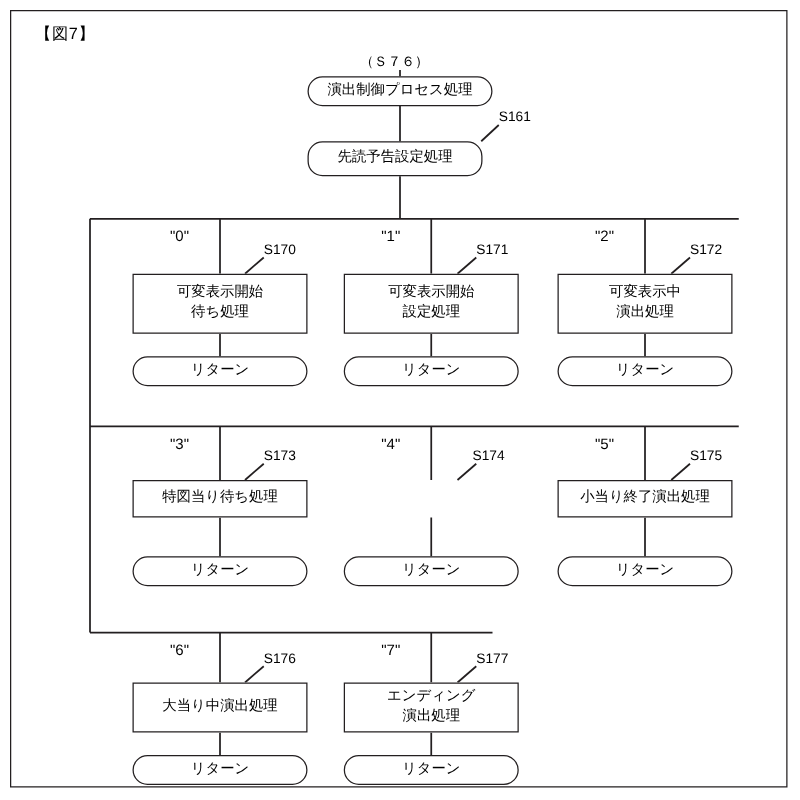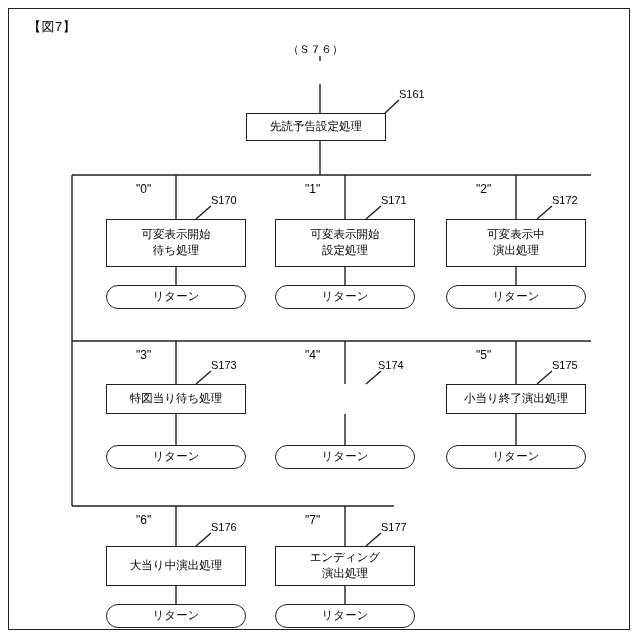--- a/index.html
+++ b/index.html
@@ -135,22 +135,23 @@
       <line x1="176" y1="586" x2="176" y2="604"></line>
       <line x1="345" y1="586" x2="345" y2="604"></line>
 
       <line x1="196" y1="546" x2="211" y2="533"></line>
       <line x1="366" y1="546" x2="381" y2="533"></line>
     </g>
   </svg>
 
   <div class="tag" style="left:288px; top:42px;">（Ｓ７６）</div>
 
+  <div class="node stadium" style="left:246px; top:61px; width:148px; height:24px;">演出制御プロセス処理</div>
 
-  <div class="node rect" style="left:246px; top:113px; width:140px; height:28px;">先読予告設定処理</div>
+  <div class="node rect" style="left:246px; top:113px; width:140px; height:28px;border-radius:12px;">先読予告設定処理</div>
   <div class="step-label" style="left:399px; top:88px;">S161</div>
 
   <div class="branch-label" style="left:136px; top:182px;">"0"</div>
   <div class="step-label" style="left:211px; top:194px;">S170</div>
   <div class="node rect" style="left:106px; top:219px; width:140px; height:48px;">可変表示開始
 待ち処理</div>
   <div class="node stadium" style="left:106px; top:285px; width:140px; height:24px;">リターン</div>
 
   <div class="branch-label" style="left:305px; top:182px;">"1"</div>
   <div class="step-label" style="left:381px; top:194px;">S171</div>

